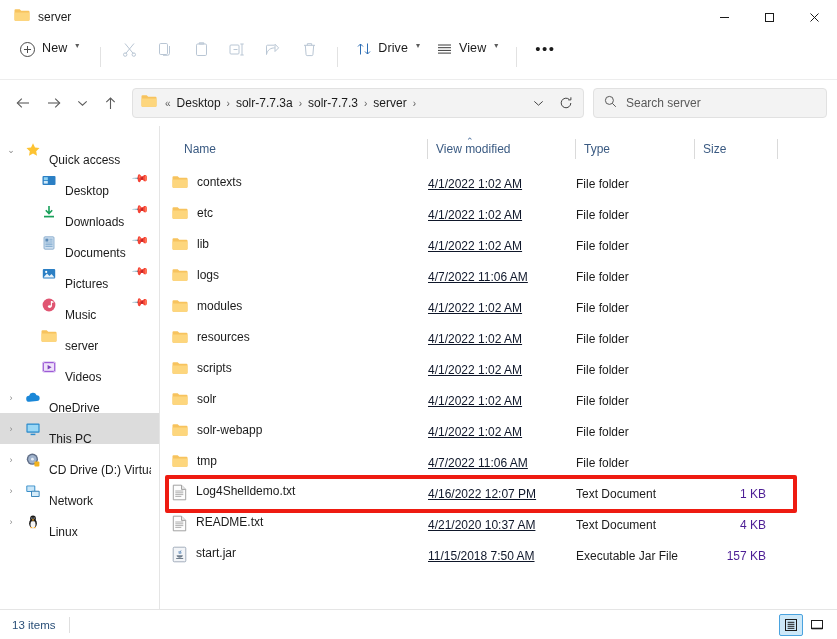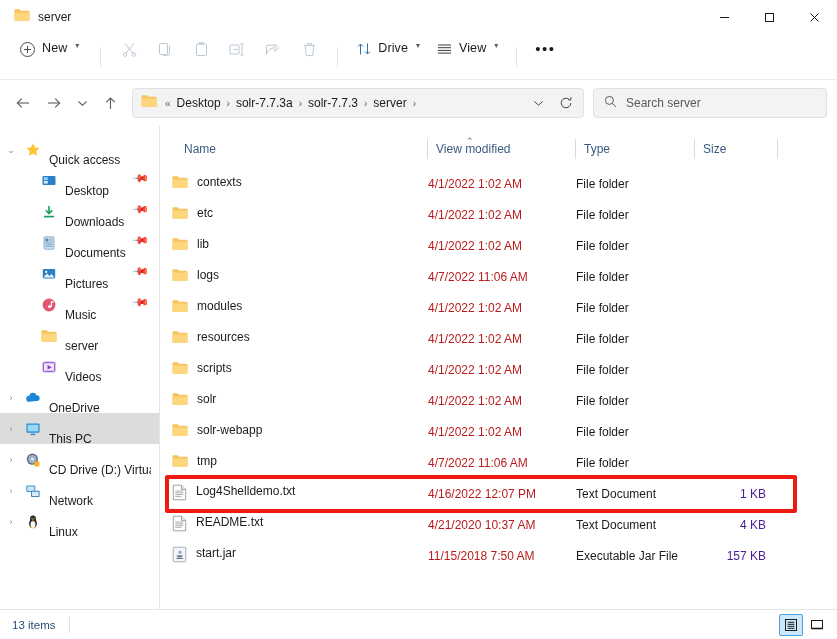--- a/index.html
+++ b/index.html
@@ -257,21 +257,21 @@
     color: #1b1b1b;
     padding-left: 12px;
   }
   .cell-name {
     width: 256px;
     display: flex;
     gap: 9px;
     overflow: hidden;
     white-space: nowrap;
   }
-  .cell-date { width: 148px; color: #b91c1c; }
+  .cell-date { width: 148px; color: #0f172a; text-decoration: underline; }
   .cell-type { width: 119px; color: #1b1b1b; }
   .cell-size { width: 71px; text-align: right; color: #4c1d95; }
 
   
   .redbox {
     position: absolute;
     border: 4px solid #ee1b11;
     border-radius: 2px;
     pointer-events: none;
     left: 5px;

